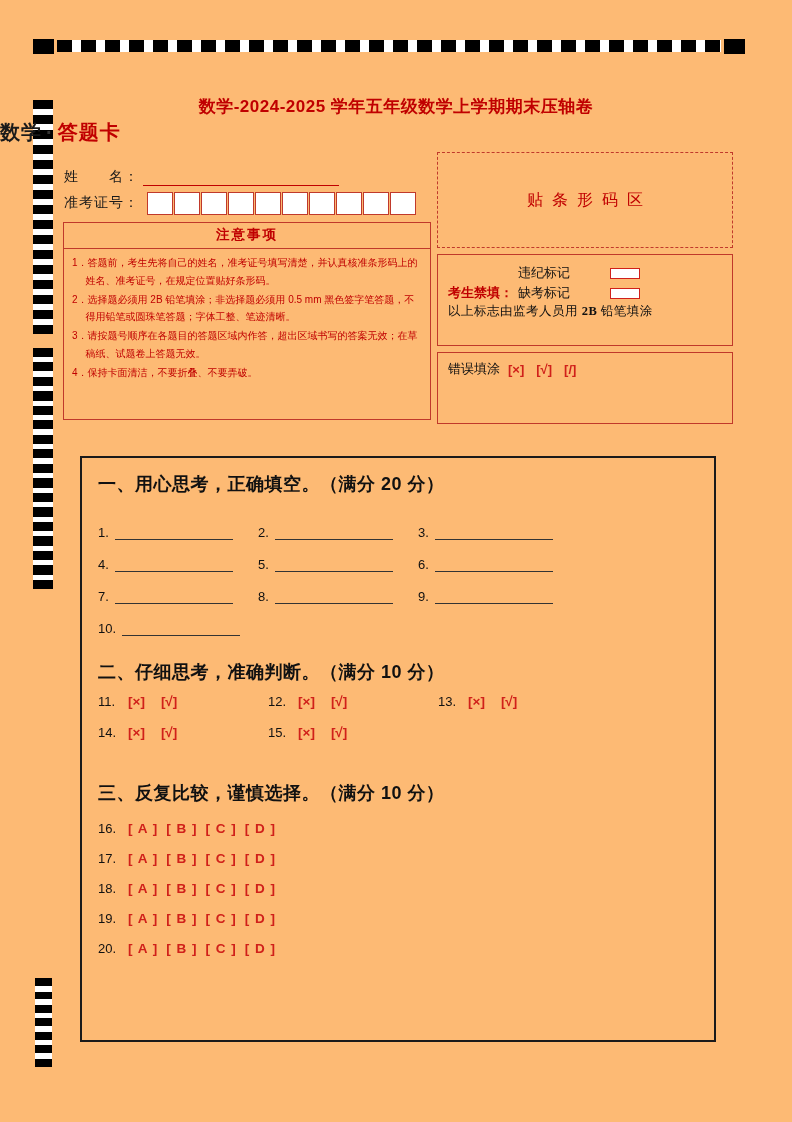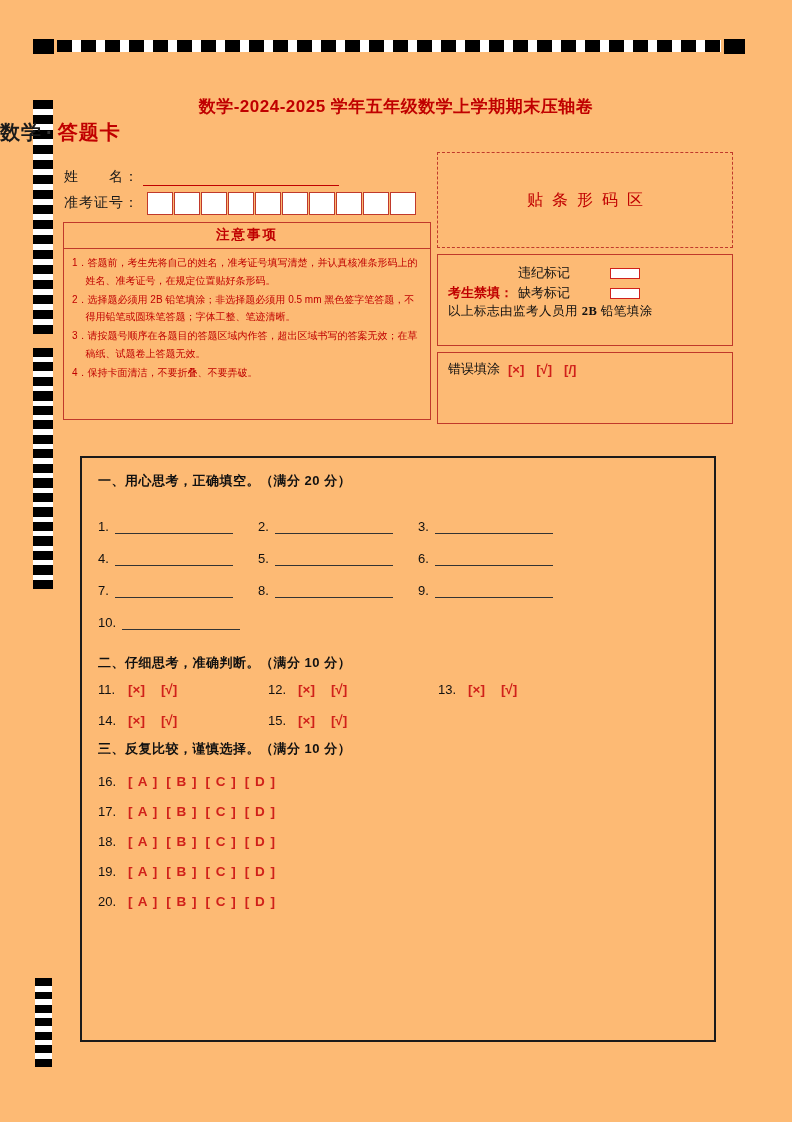--- a/index.html
+++ b/index.html
@@ -72,37 +72,37 @@
     border:1.6px solid var(--red-border);padding:6px 10px;font-size:13px;}
   .sample-title{color:var(--red-text);font-weight:bold;height:20px;}
   .sample-row{display:flex;align-items:center;height:20px;color:#111;}
   .swatch-black{width:24px;height:11px;background:#111;margin-left:8px;}
   .wrong-marks{display:flex;margin-left:8px;}
   .wrong-mark{color:var(--red-mark);font-weight:bold;margin-right:12px;font-size:13px;}
 
   
   .main-box{position:absolute;left:80px;top:456px;width:636px;height:586px;
     border:2px solid #1a1a1a;padding:14px 16px;}
-  .sec-title{font-size:13px;font-weight:bold;color:#111;letter-spacing:.5px;}
+  .sec-title{font-size:18px;font-weight:bold;color:#111;letter-spacing:.5px;}
   .q-num{display:inline-block;font-size:13px;color:#111;}
 
   .fill-rows{margin-top:12px;}
   .fill-row{display:flex;height:32px;align-items:flex-end;}
   .fill-item{flex:0 0 160px;display:flex;align-items:flex-end;}
   .fill-item .q-num{flex:0 0 auto;margin-right:6px;}
   .blank{width:118px;height:16px;border-bottom:1.5px solid #333;}
 
   .sec2{margin-top:24px;}
   .judge-rows{margin-top:2px;}
   .judge-row{display:flex;height:31px;align-items:center;}
   .judge-item{flex:0 0 170px;display:flex;align-items:center;}
   .judge-item .q-num{flex:0 0 30px;}
   .opt{color:var(--red-mark);font-weight:bold;font-size:13.5px;margin-right:16px;}
 
-  .sec3{margin-top:4px;}
+  .sec3{margin-top:33px;}
   .choice-rows{margin-top:8px;}
   .choice-row{display:flex;height:30px;align-items:center;}
   .choice-row .q-num{flex:0 0 30px;}
   .copt{color:var(--red-mark);font-weight:bold;font-size:13.5px;margin-right:8px;letter-spacing:1px;}
 </style>
 </head>
 <body>
 
 <div class="page">
 

